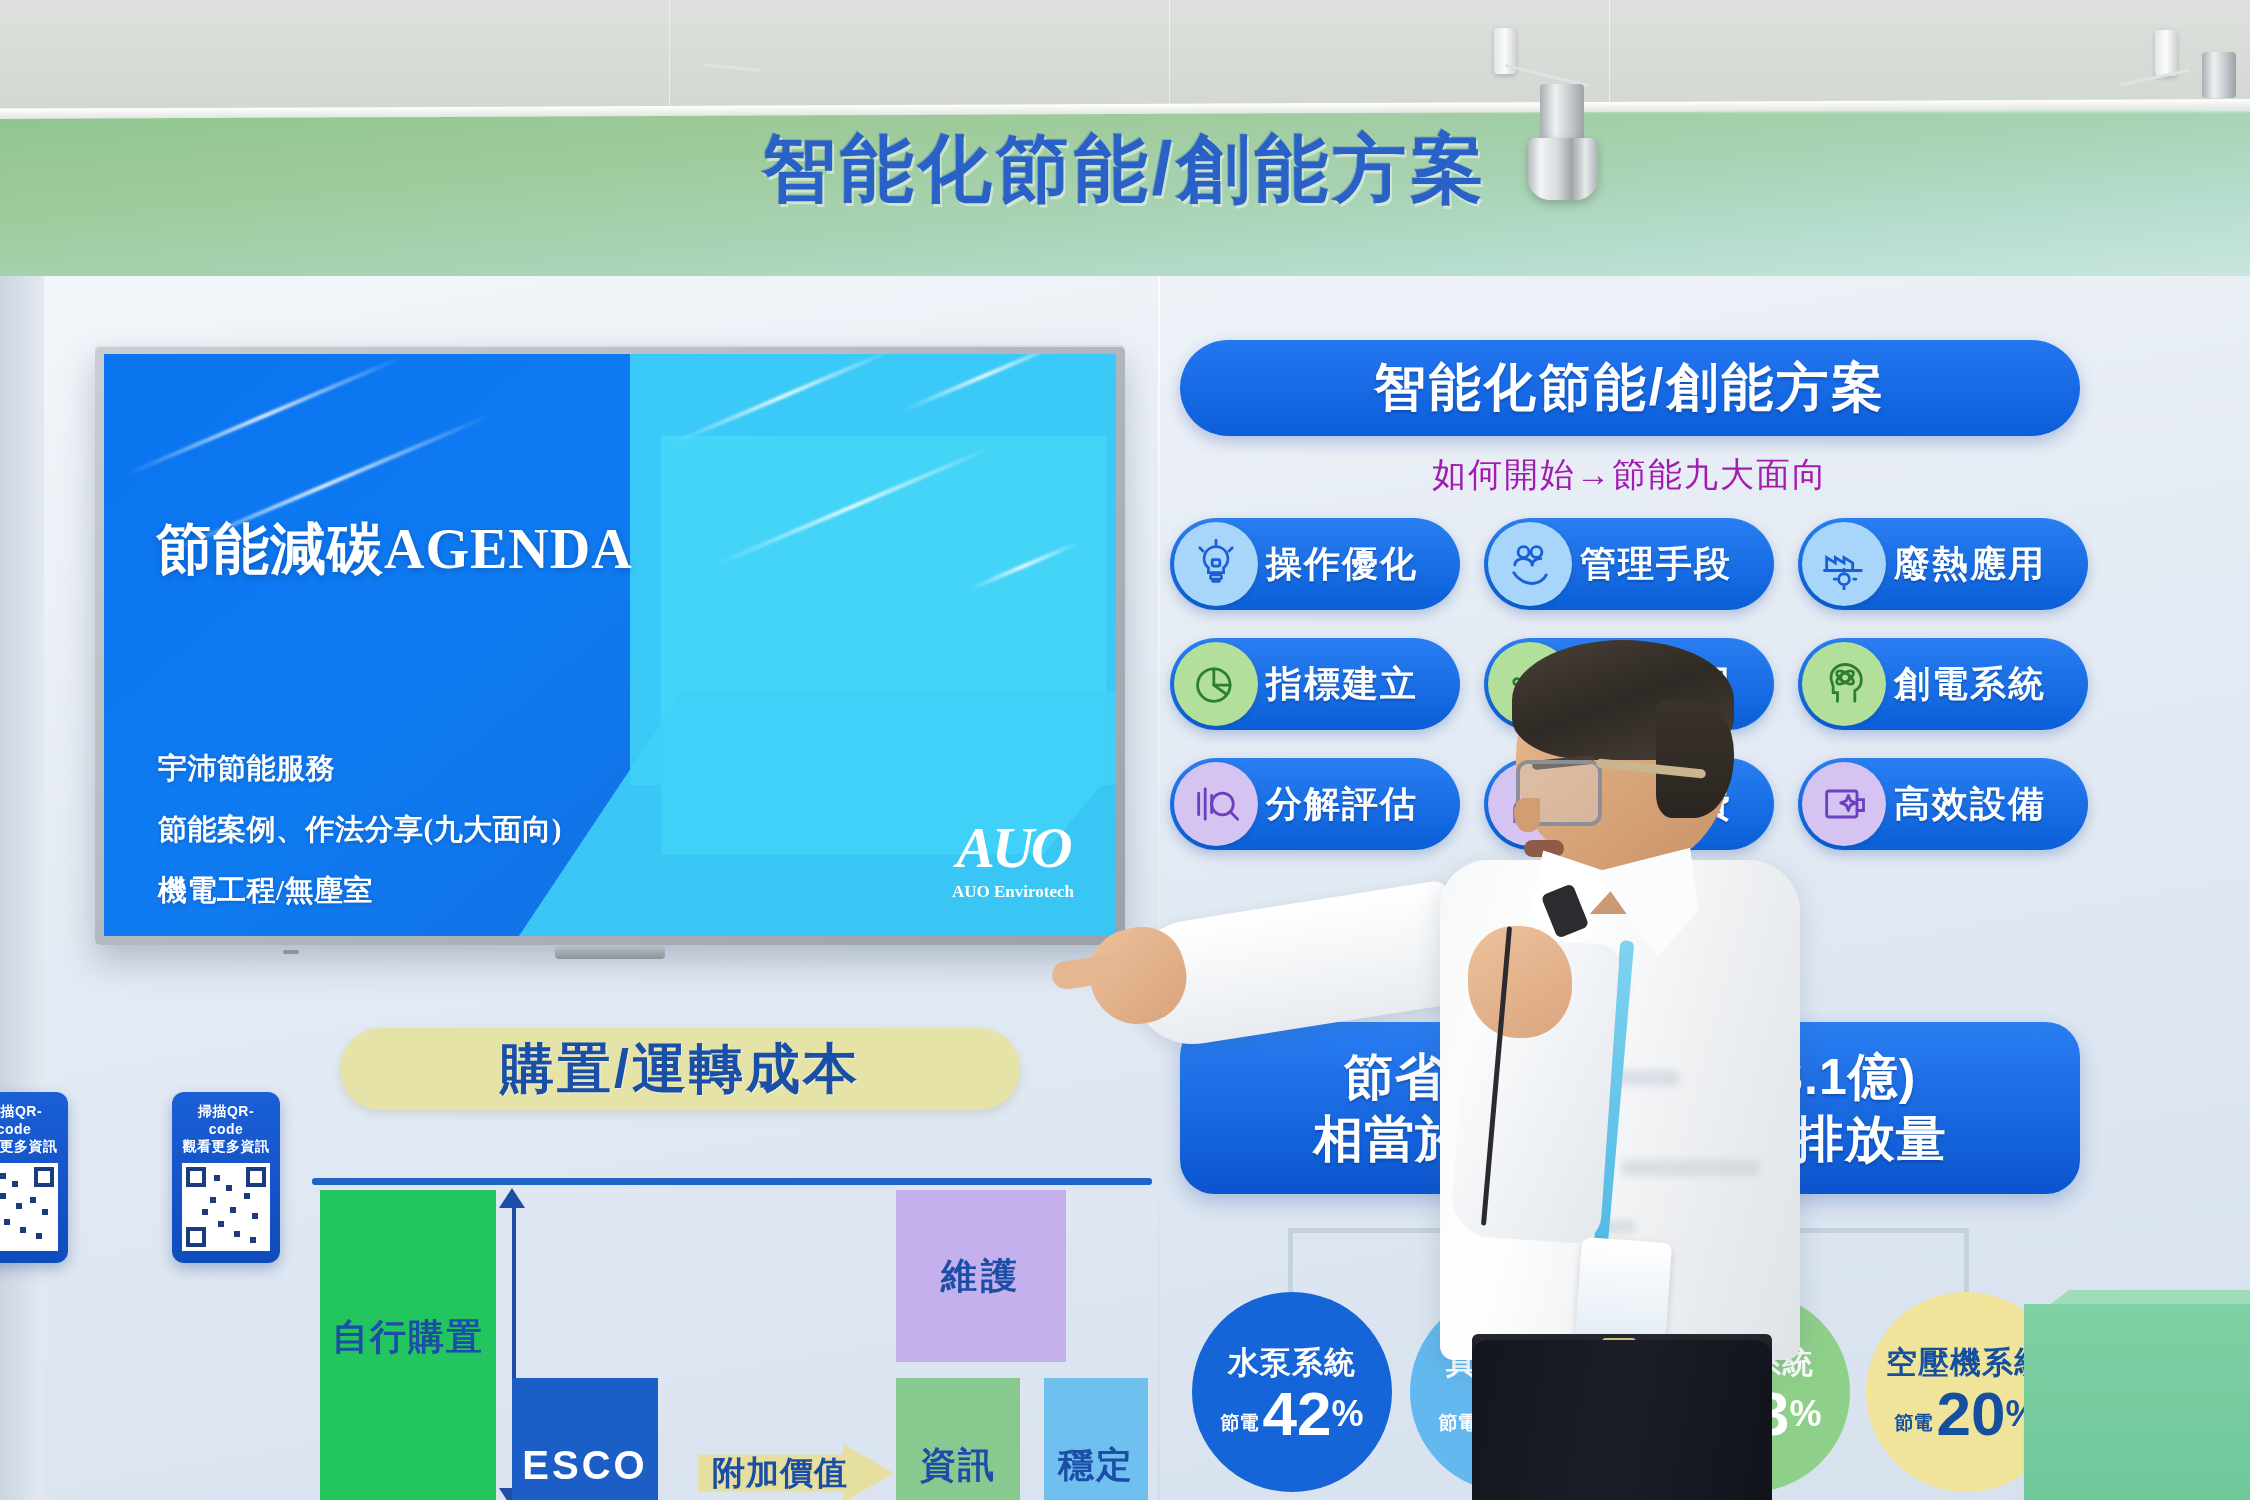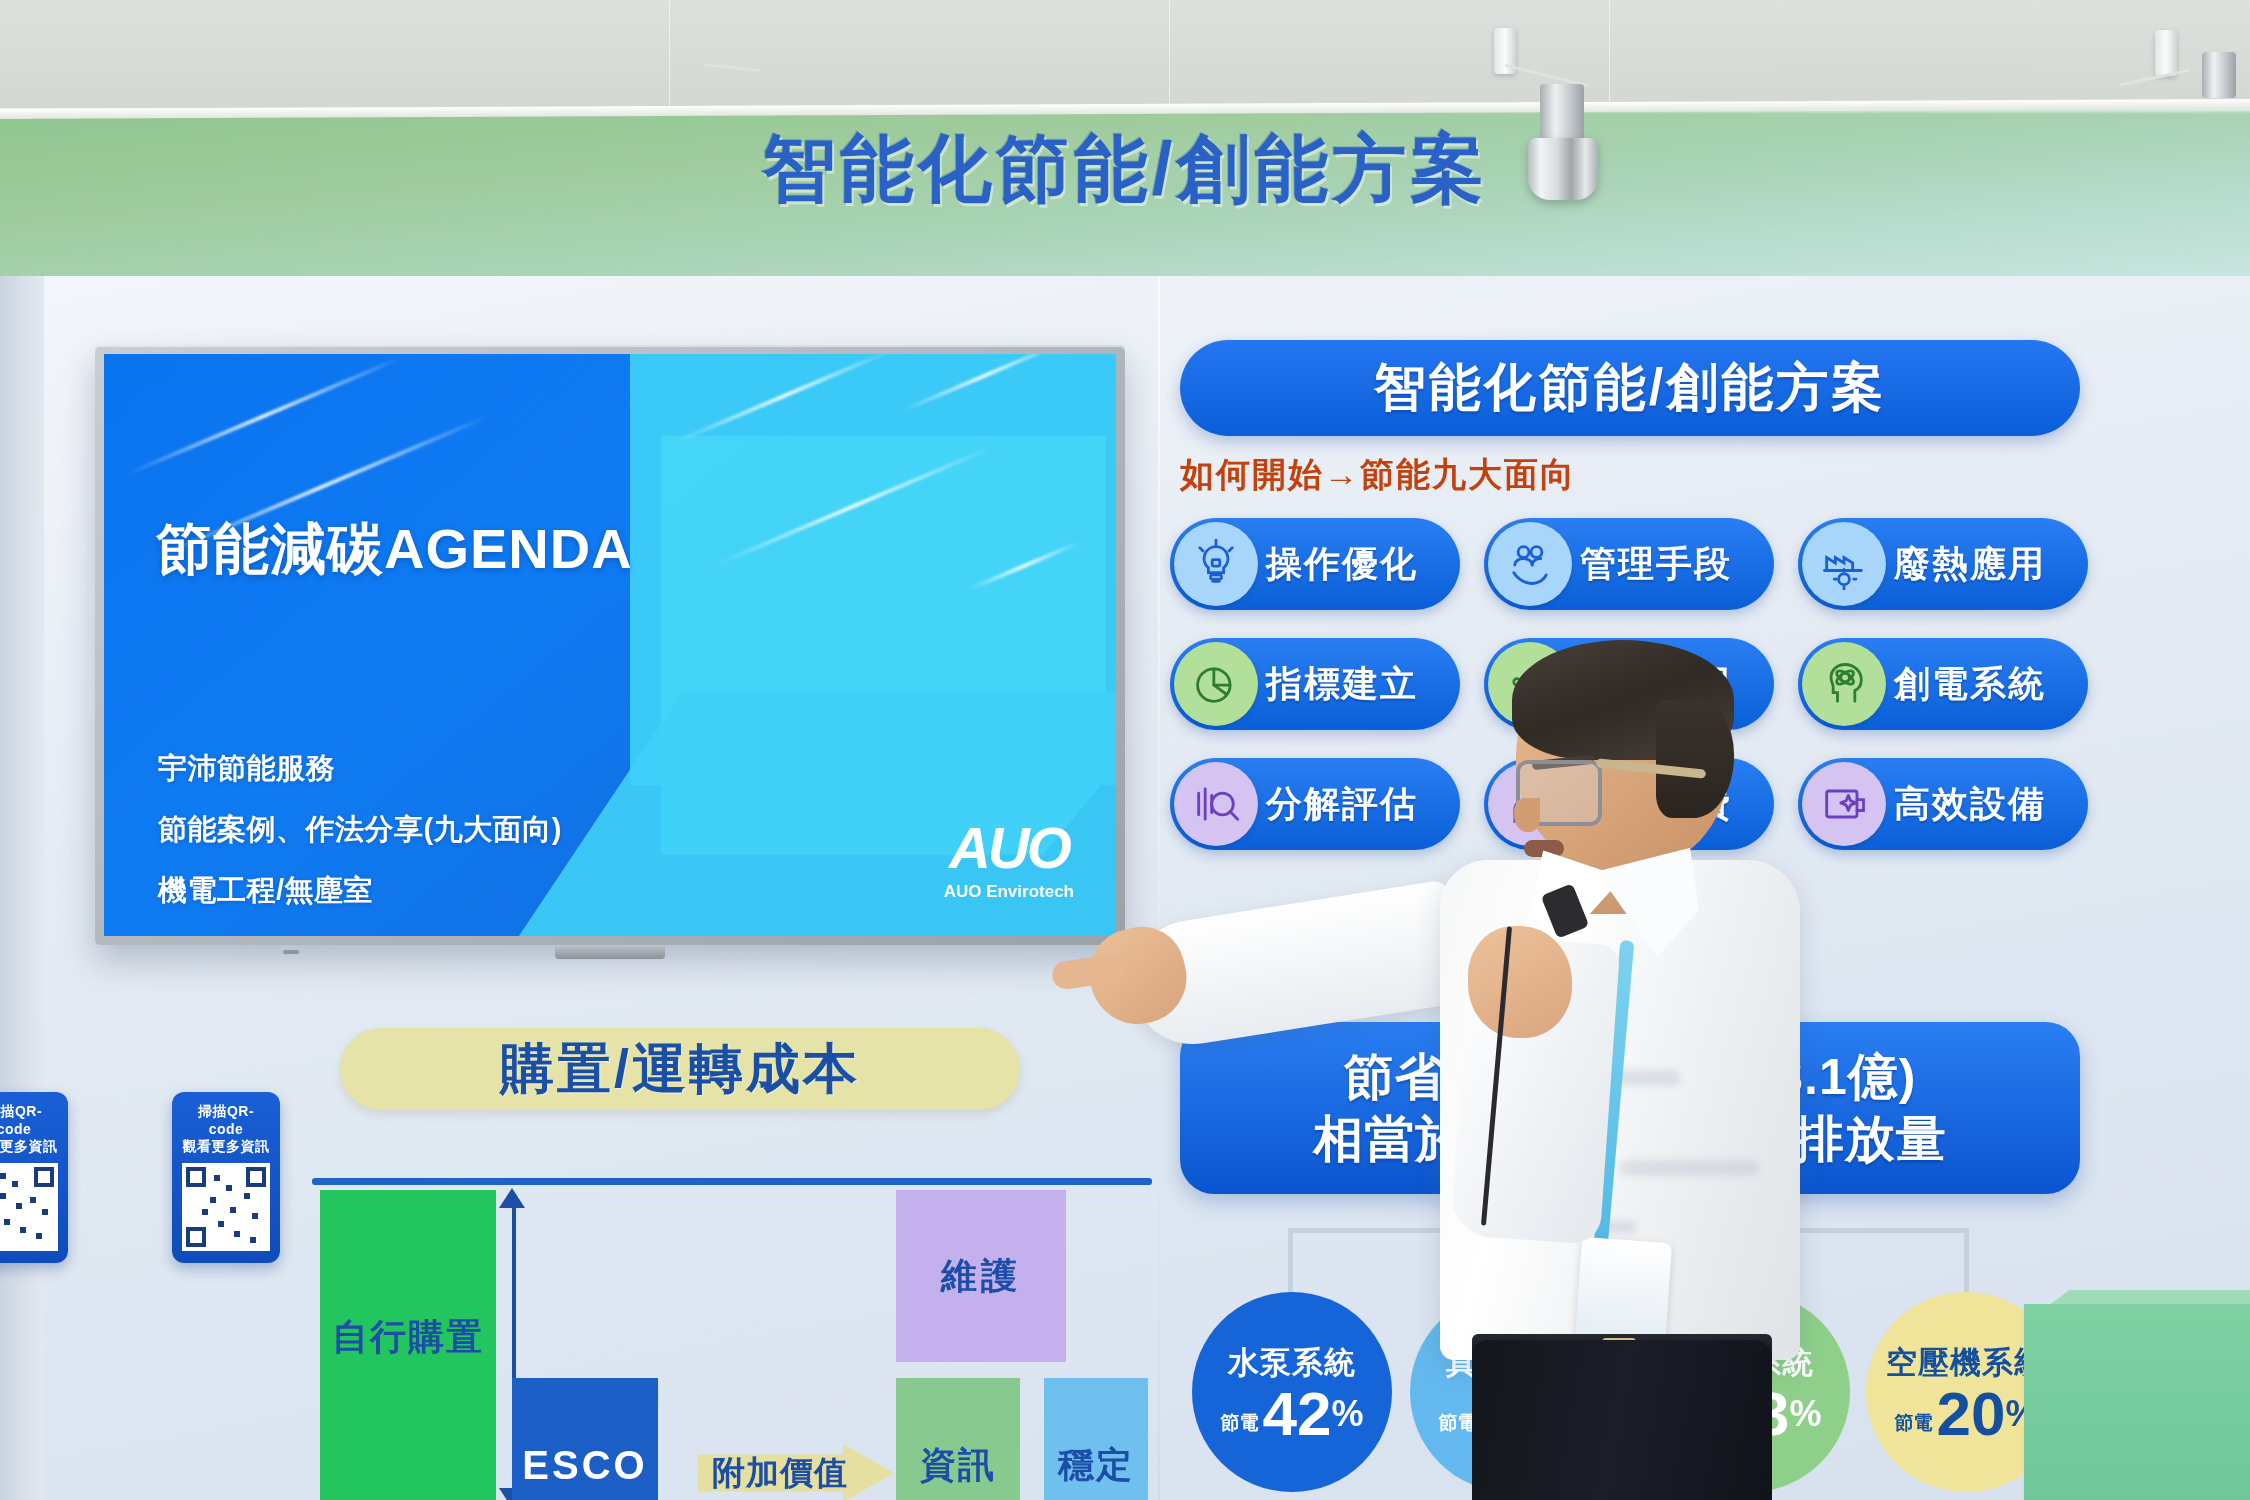--- a/index.html
+++ b/index.html
@@ -73,20 +73,21 @@
   }
   .lamp-rod{ position:absolute; height:3px; background:#dfe4e2; }
 
   
   .tv{
     position:absolute; left:95px; top:345px; width:1030px; height:600px;
     background:linear-gradient(145deg,#c9ced4,#9aa1a8);
     border-radius:5px;
     padding:9px;
     box-shadow:0 16px 34px rgba(60,80,110,.30), 0 2px 0 rgba(255,255,255,.5) inset;
+    font-family:Liberation Serif, serif;
   }
   .tv-screen{
     position:relative; width:100%; height:100%;
     background:linear-gradient(140deg,#0a74ef 0%, #0f7bf2 40%, #1268d8 100%);
     overflow:hidden;
   }
   .tv-shape-a{
     position:absolute; left:52%; top:-2%; width:52%; height:76%;
     background:#3fd0f7; opacity:.92;
   }
@@ -143,22 +144,22 @@
     background:linear-gradient(180deg,#2477f0,#0b5ed9);
     border-radius:48px;
     box-shadow:0 6px 16px rgba(20,70,160,.28);
     display:flex; align-items:center; justify-content:center;
   }
   .poster-head span{
     color:#fff; font-size:52px; font-weight:bold; letter-spacing:3px;
     text-shadow:0 2px 3px rgba(0,30,90,.35);
   }
   .poster-sub{
-    position:absolute; left:10px; top:112px; width:900px; 
-    color:#c2410c; font-size:34px; font-weight:bold; letter-spacing:2px;
+    position:absolute; left:10px; top:112px; width:900px; text-align:center;
+    color:#a21caf; font-size:34px; font-weight:normal; letter-spacing:2px;
   }
 
   .pill-grid{
     position:absolute; left:0; top:178px; width:950px;
     display:grid; grid-template-columns:repeat(3,290px);
     column-gap:24px; row-gap:28px;
   }
   .pill{
     position:relative; height:92px; border-radius:46px;
     background:linear-gradient(180deg,#2a7ef2,#0a5fd8);

